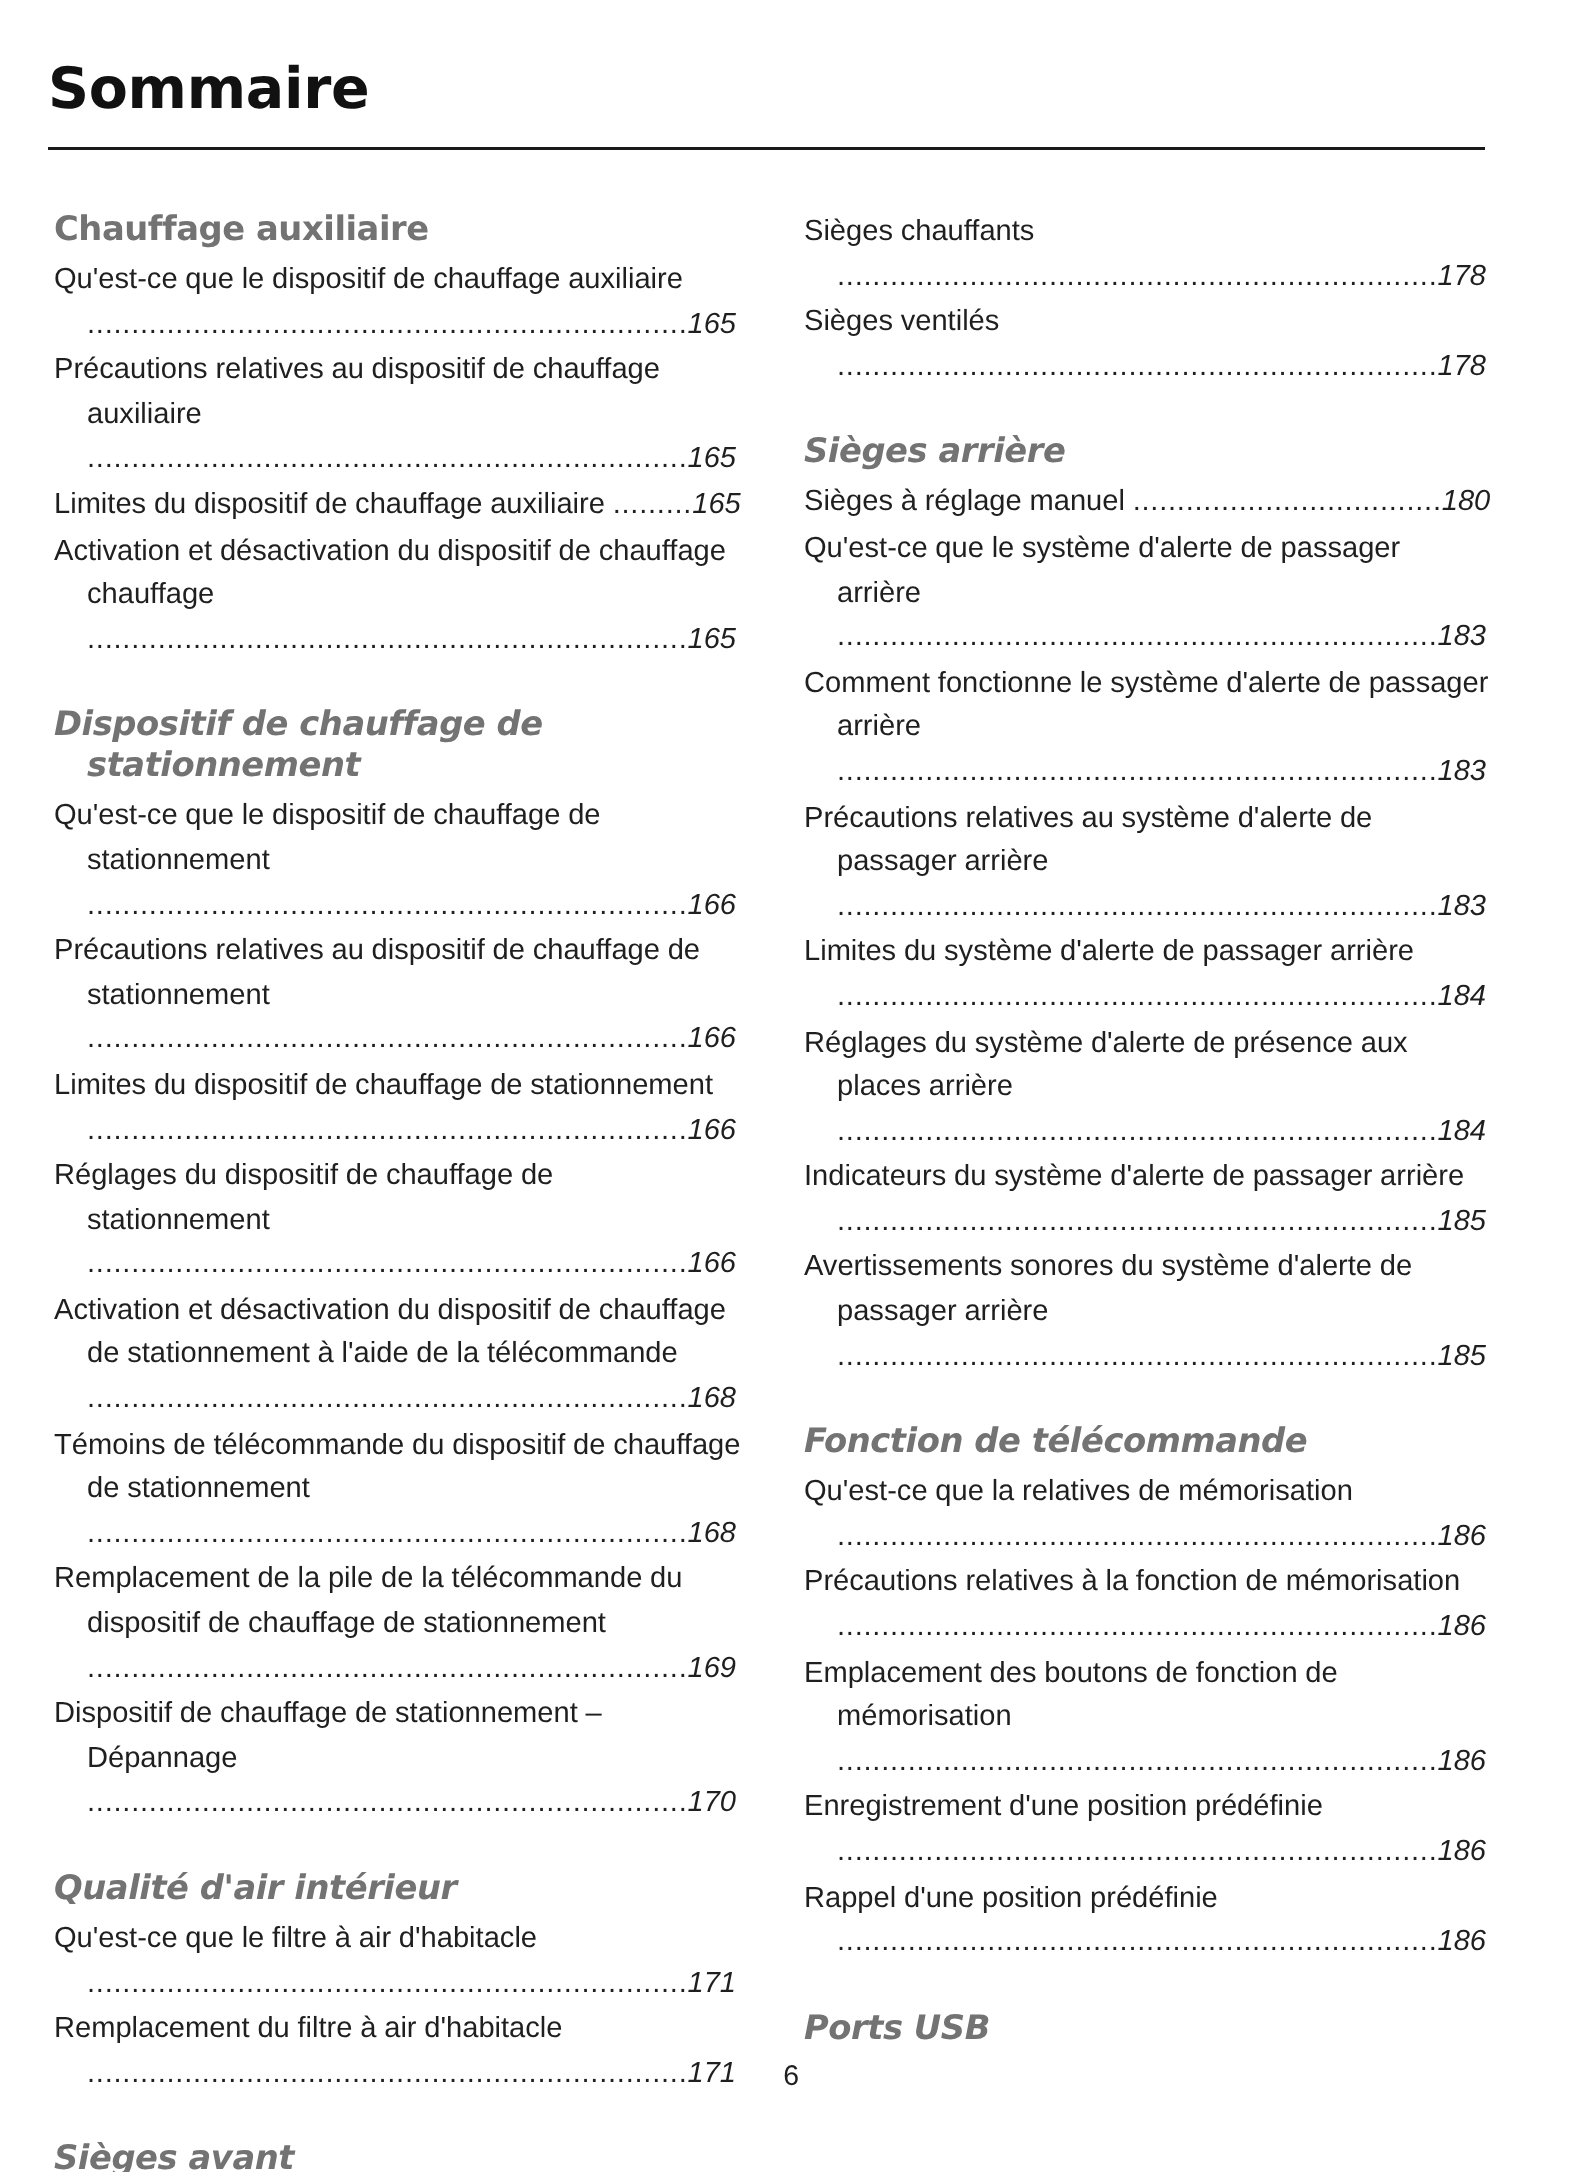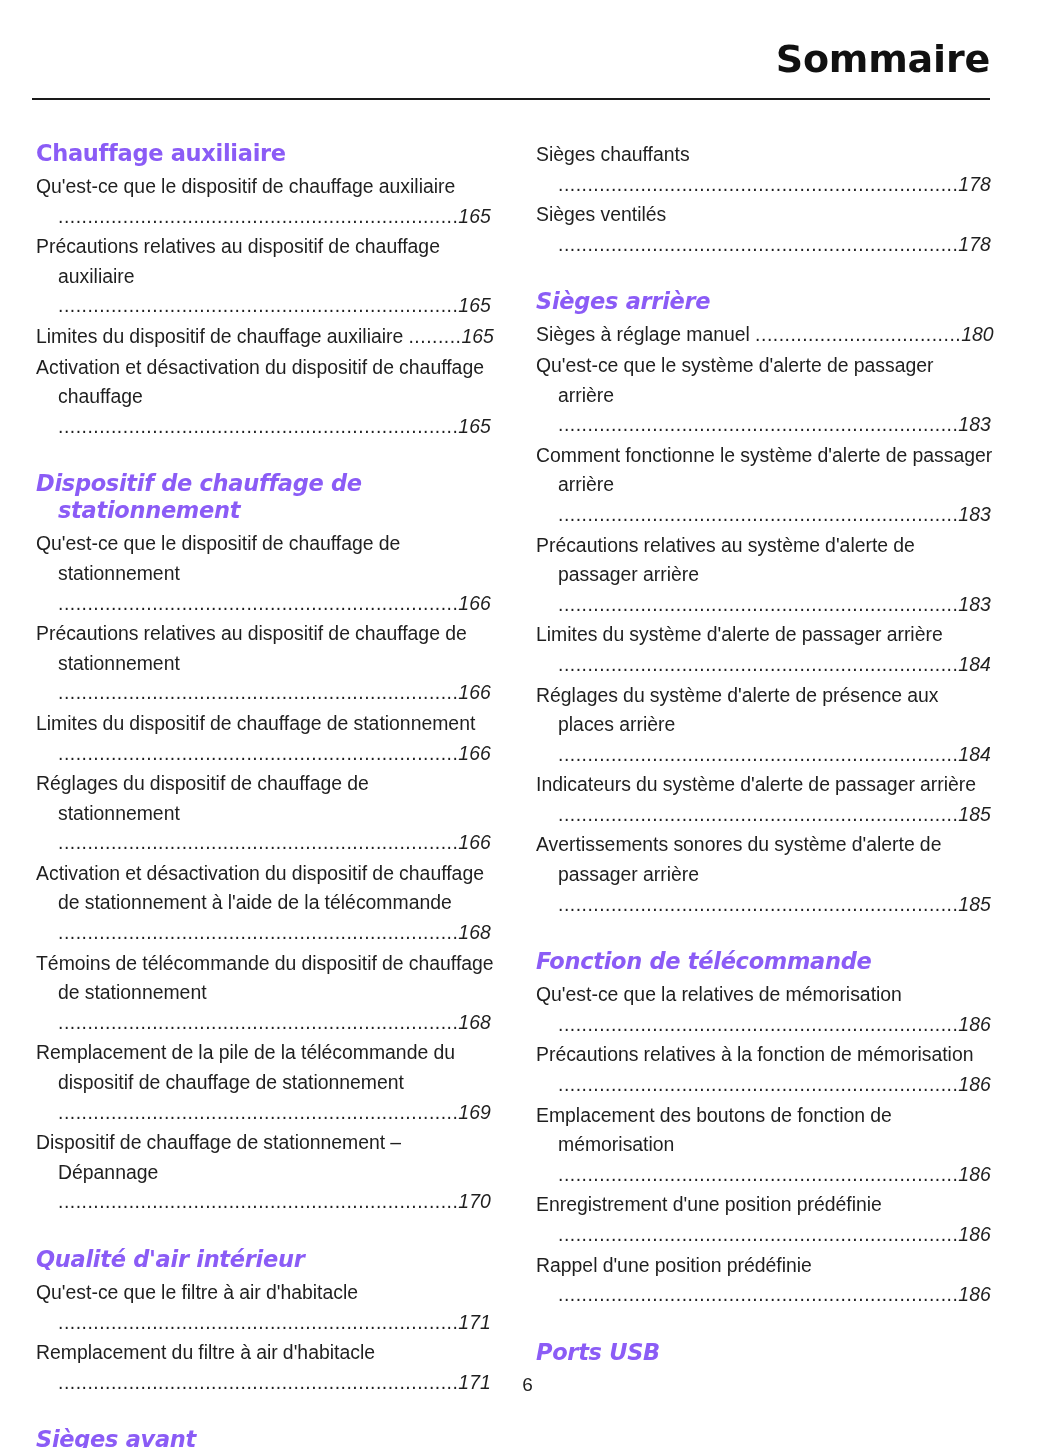--- a/index.html
+++ b/index.html
@@ -17,21 +17,21 @@
     color: #1a1a1a;
     overflow: hidden;
   }
 
   
   .page-title {
     position: absolute;
     top: 40px;
     left: 32px;
     width: 958px;
-    text-align: right;
+    text-align: left;
     font-family: "DejaVu Sans", sans-serif;
     font-weight: bold;
     font-size: 38px;
     letter-spacing: -0.2px;
     color: #111111;
     line-height: 1.05;
   }
   .header-rule {
     position: absolute;
     top: 98px;
@@ -54,21 +54,21 @@
     width: 458px;
     flex: 0 0 458px;
   }
 
   
   .section-heading {
     font-family: "DejaVu Sans", sans-serif;
     font-weight: bold;
     font-size: 22.5px;
     line-height: 27px;
-    color: #8b5cf6;
+    color: #737373;
     letter-spacing: -0.3px;
     padding-left: 22px;
     text-indent: -22px;
     margin: 0 0 5px 0;
   }
   .section:not(:first-child) > .section-heading {
     margin-top: 29px;
     font-style: italic;
   }
 

